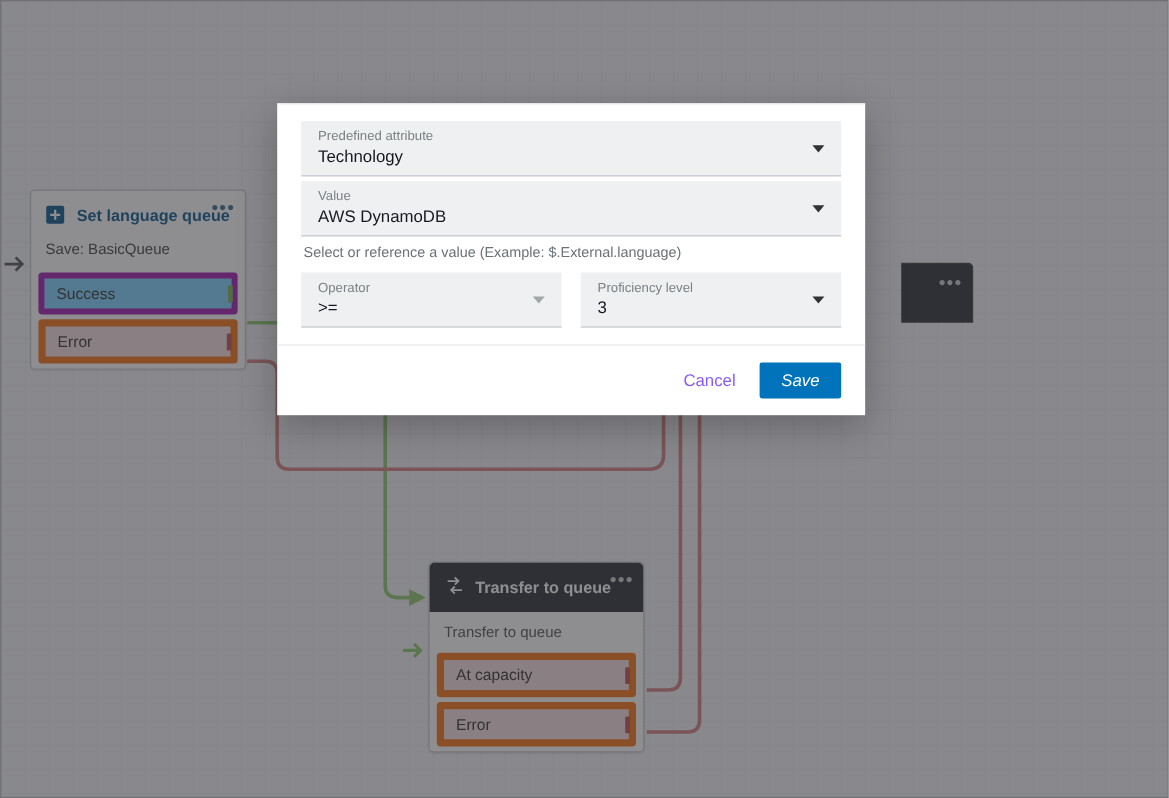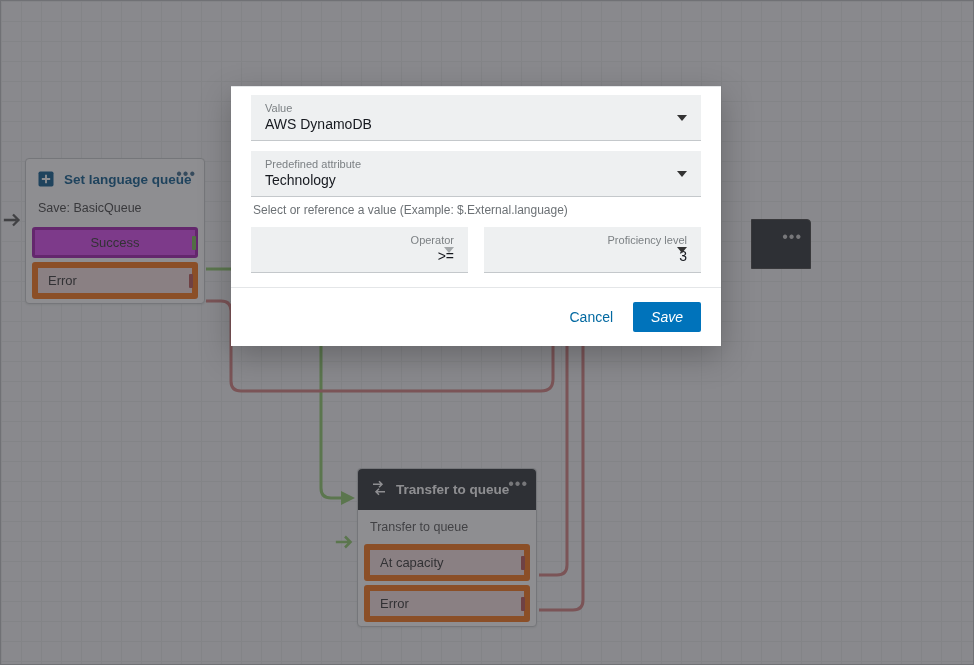--- a/index.html
+++ b/index.html
@@ -84,21 +84,21 @@
   .block .row {
     display:flex;
     align-items:center;
     margin: 4px 6px;
     padding: 5px 10px;
     border-radius: 3px;
     font-size: 13px;
     color:#333;
     position: relative;
   }
-  .block .row.success { background:#d946ef; border:3px solid #a21caf;justify-content:center;}
+  .block .row.success { background:#7dd3fc; border:5px solid #a21caf;}
   .block .row.error,
   .block .row.capacity { background:#f6dfdf; border:6px solid #f97316;}
   .block .row .port {
     position:absolute;
     right:-1px; top:50%;
     transform: translateY(-50%);
     width:4px; height:14px;
     background:#b55;
     border-radius:1px;
   }
@@ -206,33 +206,32 @@
   .field-caret.grey { border-top-color:#a3a7a9;}
   .hint {
     font-size:12px;
     color:#6c7175;
     margin: 6px 2px 10px 2px;
   }
   .field-row {
     display:flex;
     gap:16px;
     margin-bottom: 6px;
-    text-align: right;
   }
   .field-row .field { flex:1; margin-top:0;}
   .modal-footer {
     border-top:1px solid #e4e6e8;
     padding: 14px 20px;
     display:flex;
     justify-content:flex-end;
     gap: 16px;
     align-items:center;
   }
   .btn-cancel {
-    color:#0369a1;
+    color:#8b5cf6;
     font-size:14px;
     cursor:pointer;
     background:none;
     border:none;
     padding: 6px 4px;
   }
   .btn-primary {
     background:#0073bb;
     color:#fff;
     border:none;
@@ -319,29 +318,29 @@
 
 </div>
 
 <div class="dim"></div>
 
 <div class="modal">
   <div class="modal-divider"></div>
 
   <div class="modal-body">
 
+    <div class="field">
+      <div class="field-label">Predefined attribute</div>
+      <div class="field-value">Technology</div>
+      <span class="field-caret"></span>
+    </div>
+
     <div class="field" style="margin-top:4px;">
       <div class="field-label">Value</div>
       <div class="field-value">AWS DynamoDB</div>
-      <span class="field-caret"></span>
-    </div>
-
-    <div class="field">
-      <div class="field-label">Predefined attribute</div>
-      <div class="field-value">Technology</div>
       <span class="field-caret"></span>
     </div>
     <div class="hint">Select or reference a value (Example: $.External.language)</div>
 
     <div class="field-row">
       <div class="field">
         <div class="field-label">Operator</div>
         <div class="field-value">&gt;=</div>
         <span class="field-caret grey"></span>
       </div>

